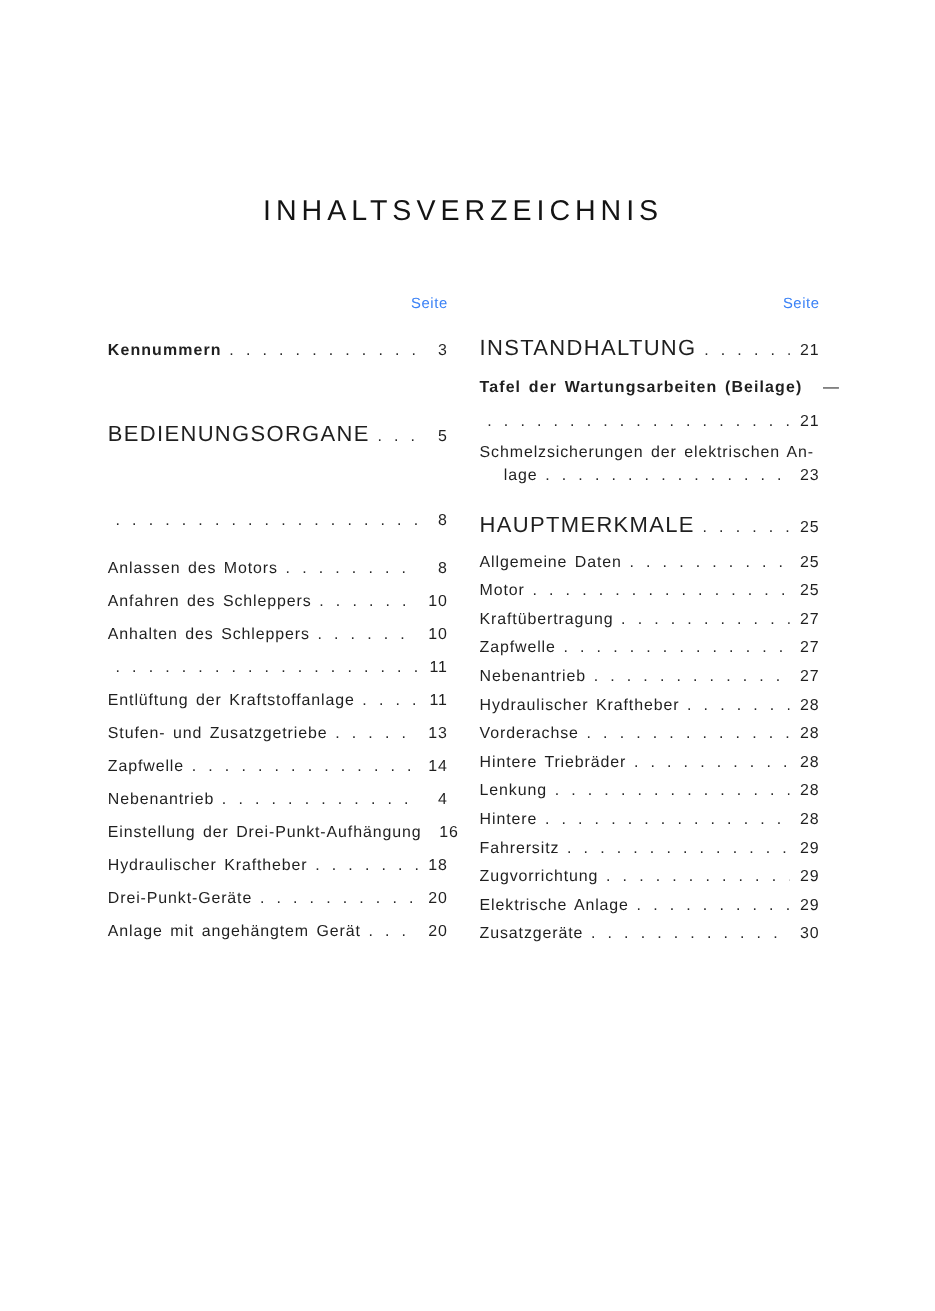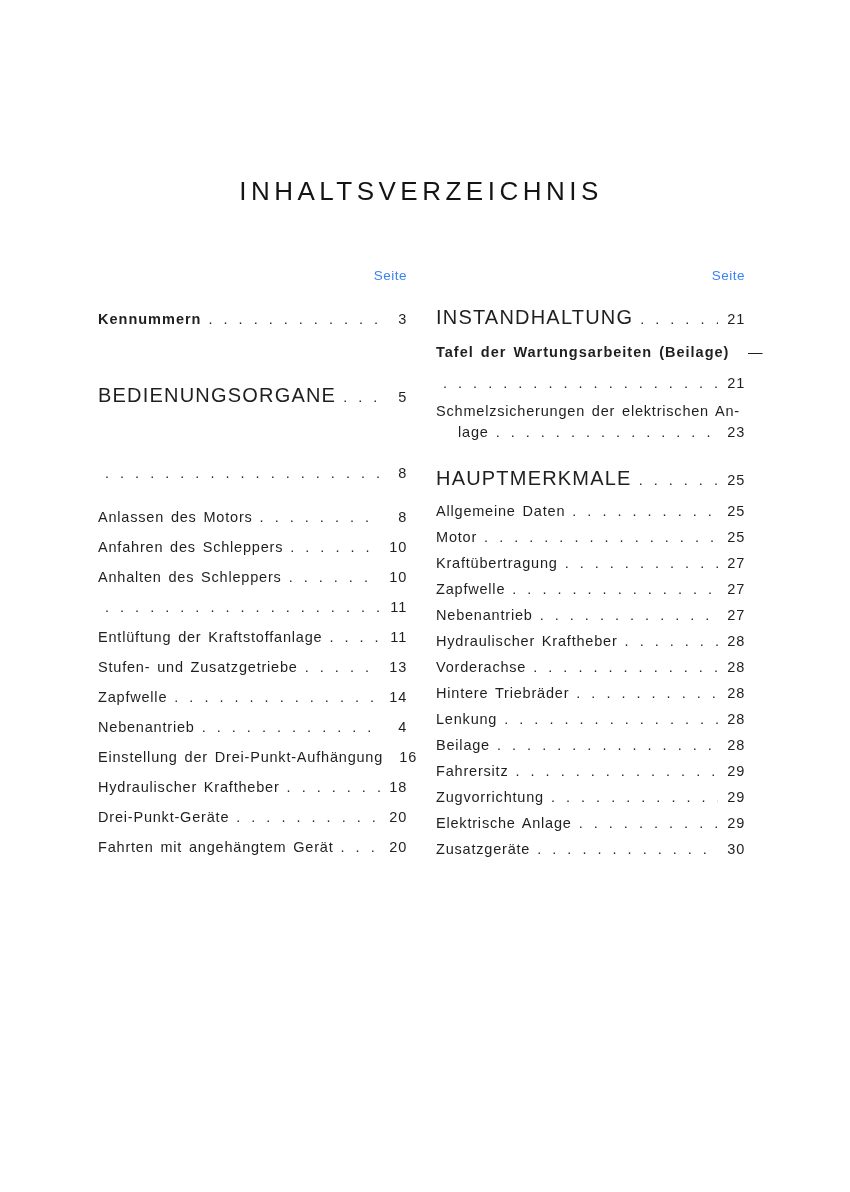--- a/index.html
+++ b/index.html
@@ -179,21 +179,21 @@
           </div>
           <div class="entry">
             <div class="line">
               <span class="label">Drei-Punkt-Geräte</span>
               <span class="leader">. . . . . . . . . . . . . . . . . . . . . . . . . . . . . . . . . . . . . . . . . . . . . . . . </span>
               <span class="page-num">20</span>
             </div>
           </div>
           <div class="entry">
             <div class="line">
-              <span class="label">Fahrten mit angehängtem Gerät</span>
+              <span class="label">Anlage mit angehängtem Gerät</span>
               <span class="leader">. . . . . . . . . . . . . . . . . . . . . . . . . . . . . . . . . . . . . . . . . . . . . . . . </span>
               <span class="page-num">20</span>
             </div>
           </div>
         </div>
     </div>
     <div class="col col-1">
       <div class="seite">Seite</div>
       <div class="entries">
           <div class="entry">
@@ -291,21 +291,21 @@
           </div>
           <div class="entry">
             <div class="line">
               <span class="label">Lenkung</span>
               <span class="leader">. . . . . . . . . . . . . . . . . . . . . . . . . . . . . . . . . . . . . . . . . . . . . . . . </span>
               <span class="page-num">28</span>
             </div>
           </div>
           <div class="entry">
             <div class="line">
-              <span class="label">Beilage</span>
+              <span class="label">Hintere</span>
               <span class="leader">. . . . . . . . . . . . . . . . . . . . . . . . . . . . . . . . . . . . . . . . . . . . . . . . </span>
               <span class="page-num">28</span>
             </div>
           </div>
           <div class="entry">
             <div class="line">
               <span class="label">Fahrersitz</span>
               <span class="leader">. . . . . . . . . . . . . . . . . . . . . . . . . . . . . . . . . . . . . . . . . . . . . . . . </span>
               <span class="page-num">29</span>
             </div>

